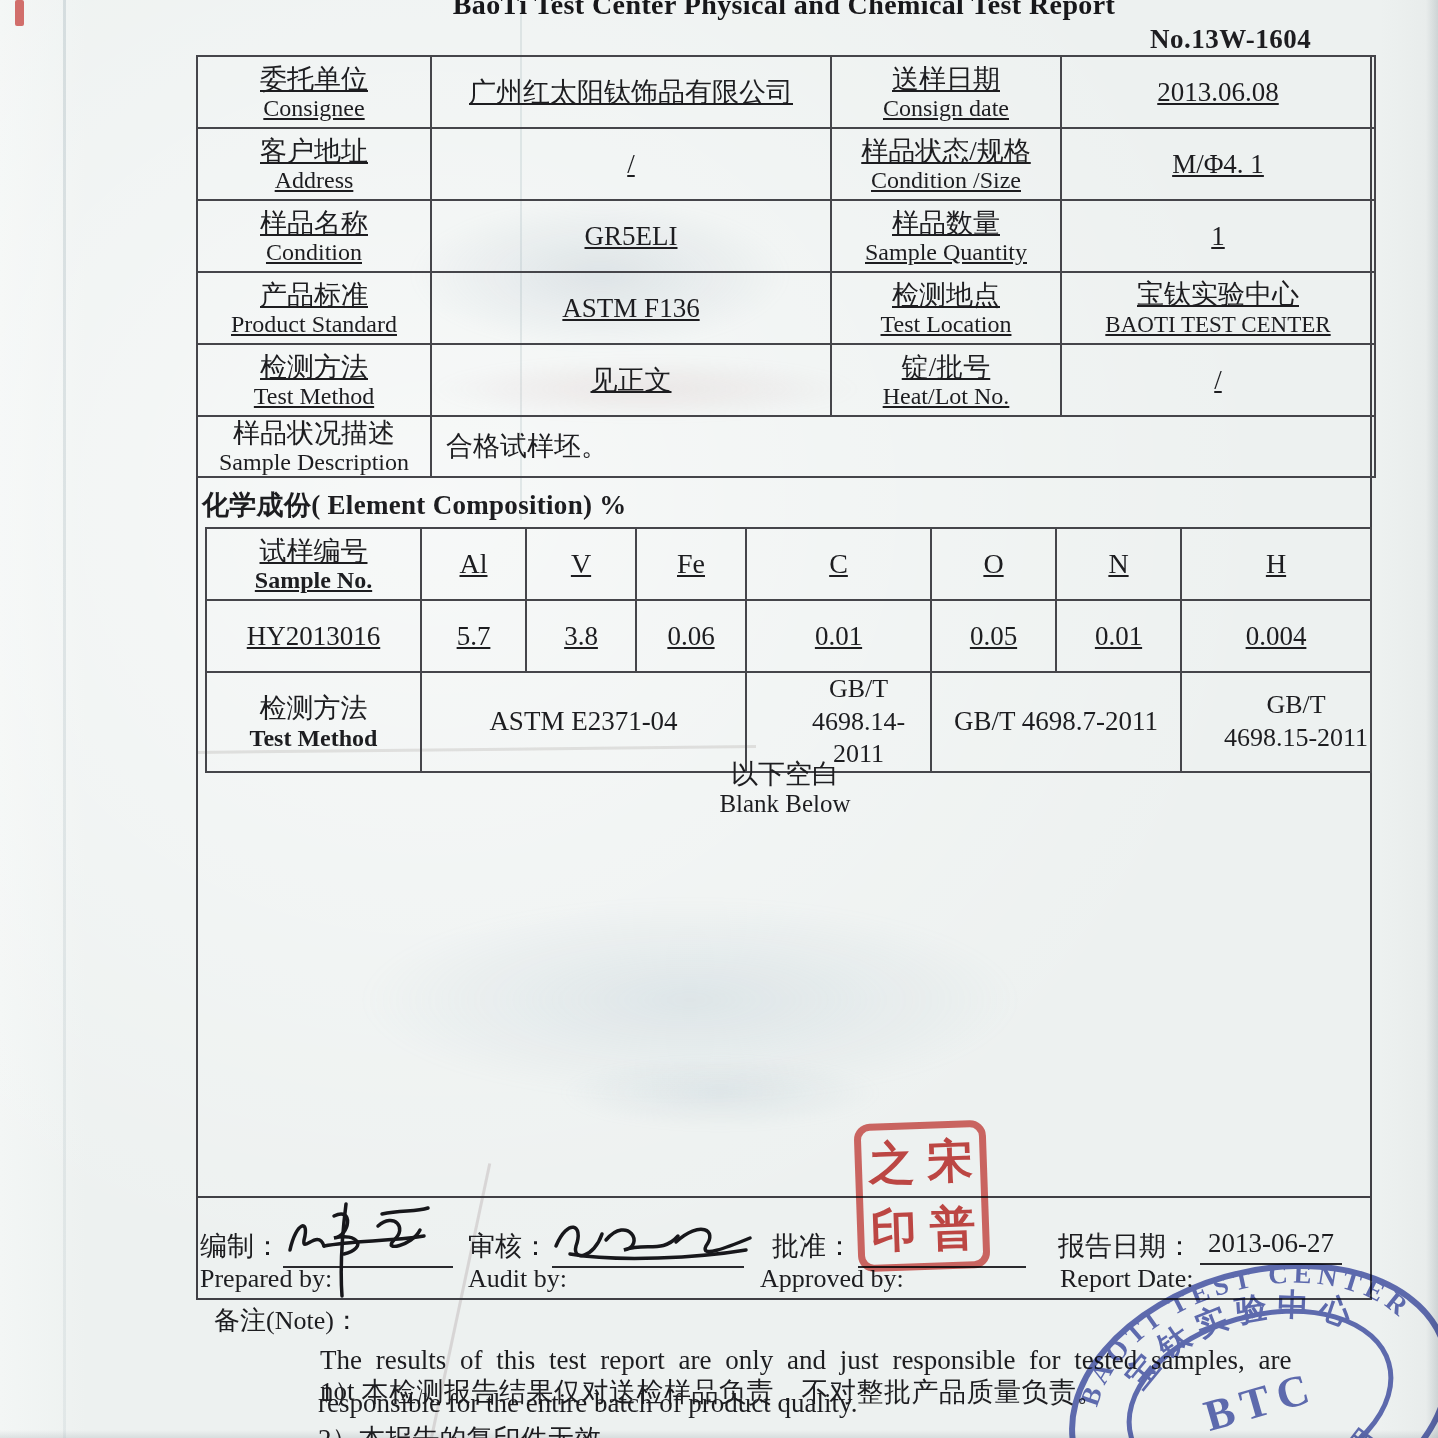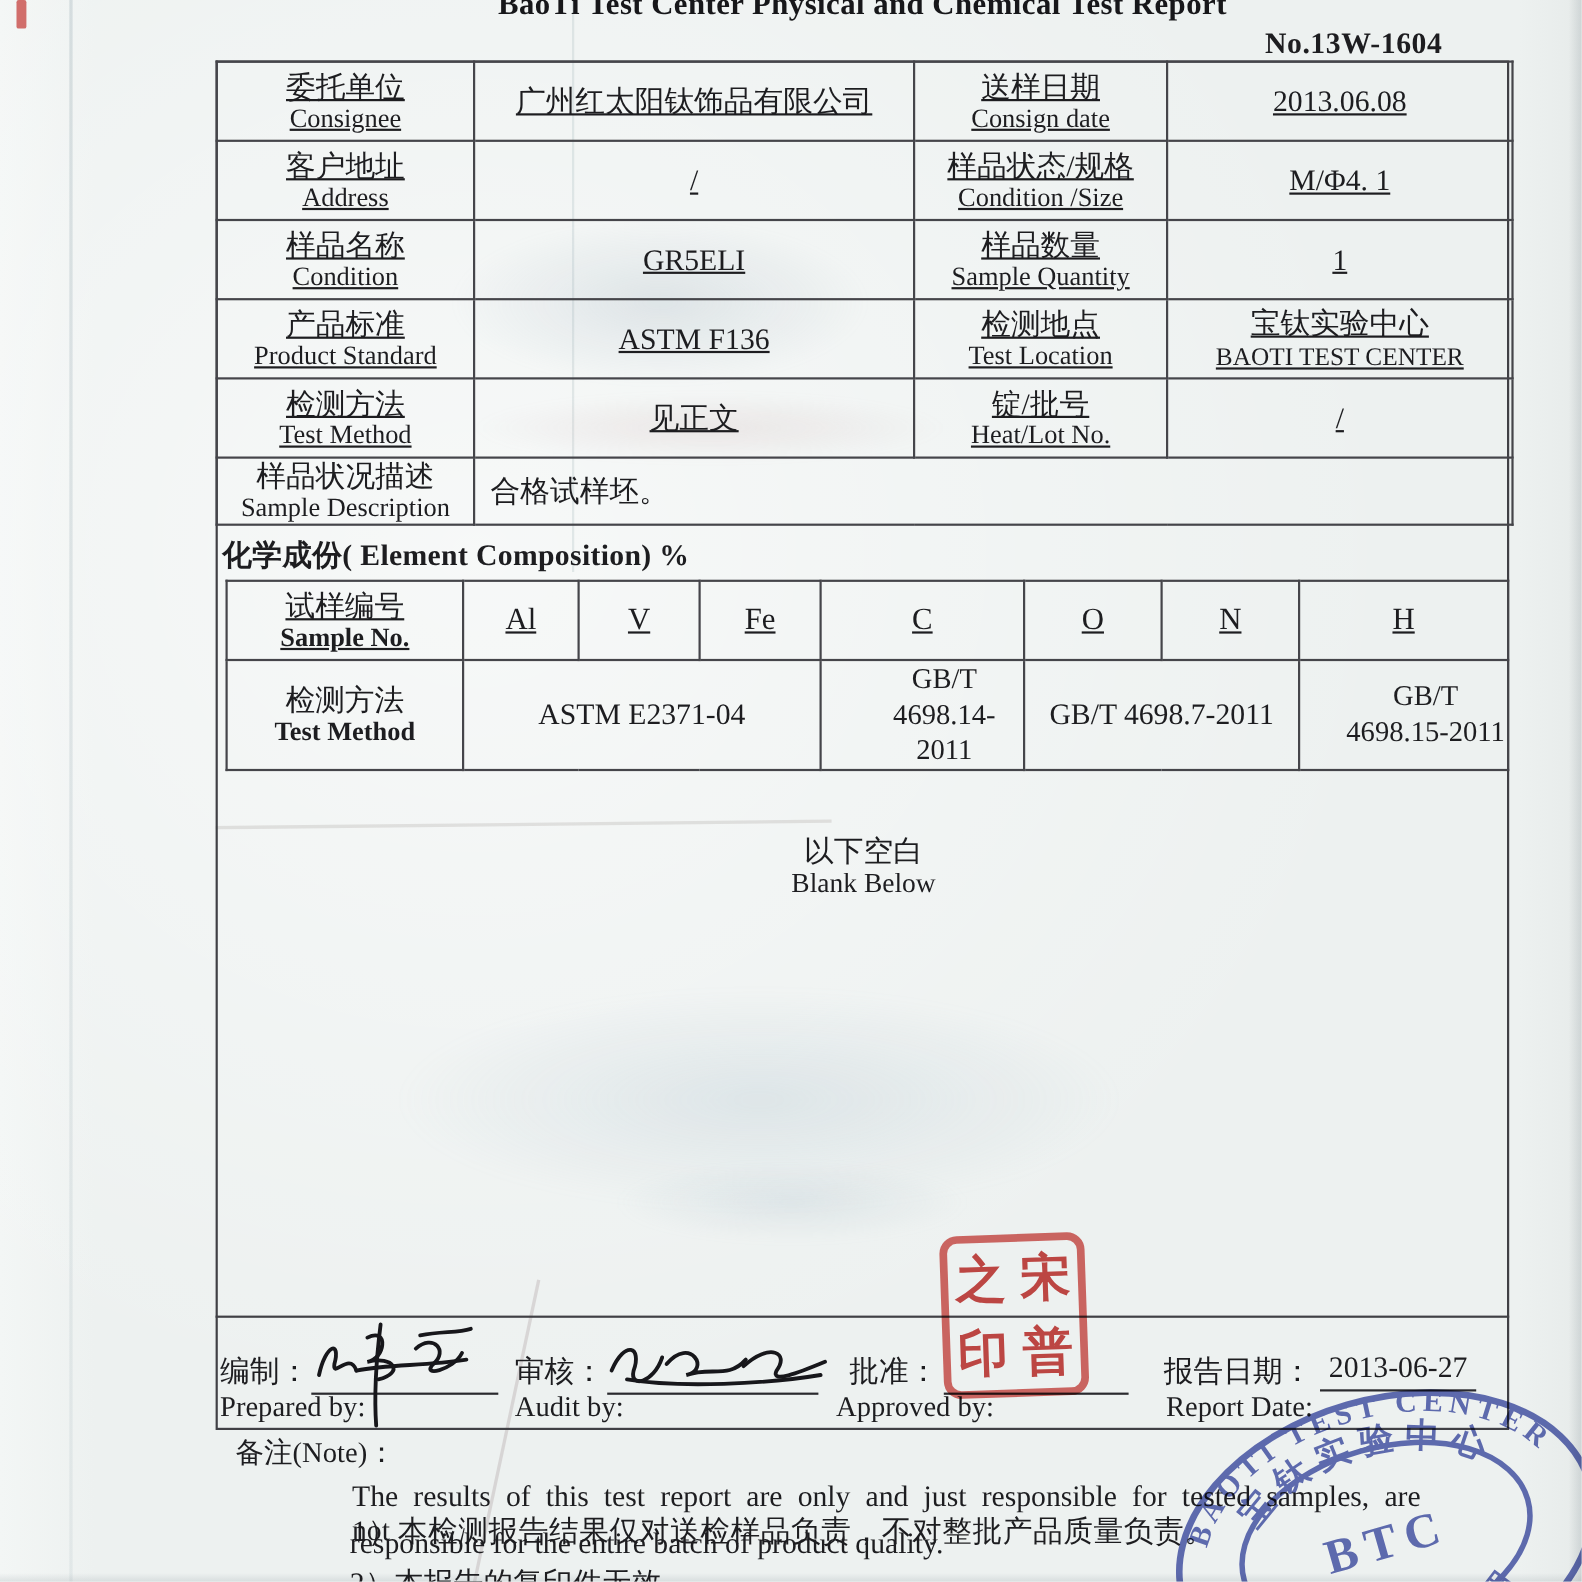--- a/index.html
+++ b/index.html
@@ -197,20 +197,30 @@
         <div class="zh">试样编号</div>
         <div class="en bold">Sample No.</div>
       </td>
       <td class="el">Al</td>
       <td class="el">V</td>
       <td class="el">Fe</td>
       <td class="el">C</td>
       <td class="el">O</td>
       <td class="el">N</td>
       <td class="el">H</td>
+    </tr>
+    <tr class="r72">
+      <td class="val">HY2013016</td>
+      <td class="val">5.7</td>
+      <td class="val">3.8</td>
+      <td class="val">0.06</td>
+      <td class="val">0.01</td>
+      <td class="val">0.05</td>
+      <td class="val">0.01</td>
+      <td class="val">0.004</td>
     </tr>
     <tr class="r84">
       <td class="lbl">
         <div class="zh">检测方法</div>
         <div class="en bold">Test Method</div>
       </td>
       <td class="val" colspan="3">ASTM E2371-04</td>
       <td class="pre">GB/T
 4698.14-2011</td>
       <td class="val" colspan="2">GB/T 4698.7-2011</td>

